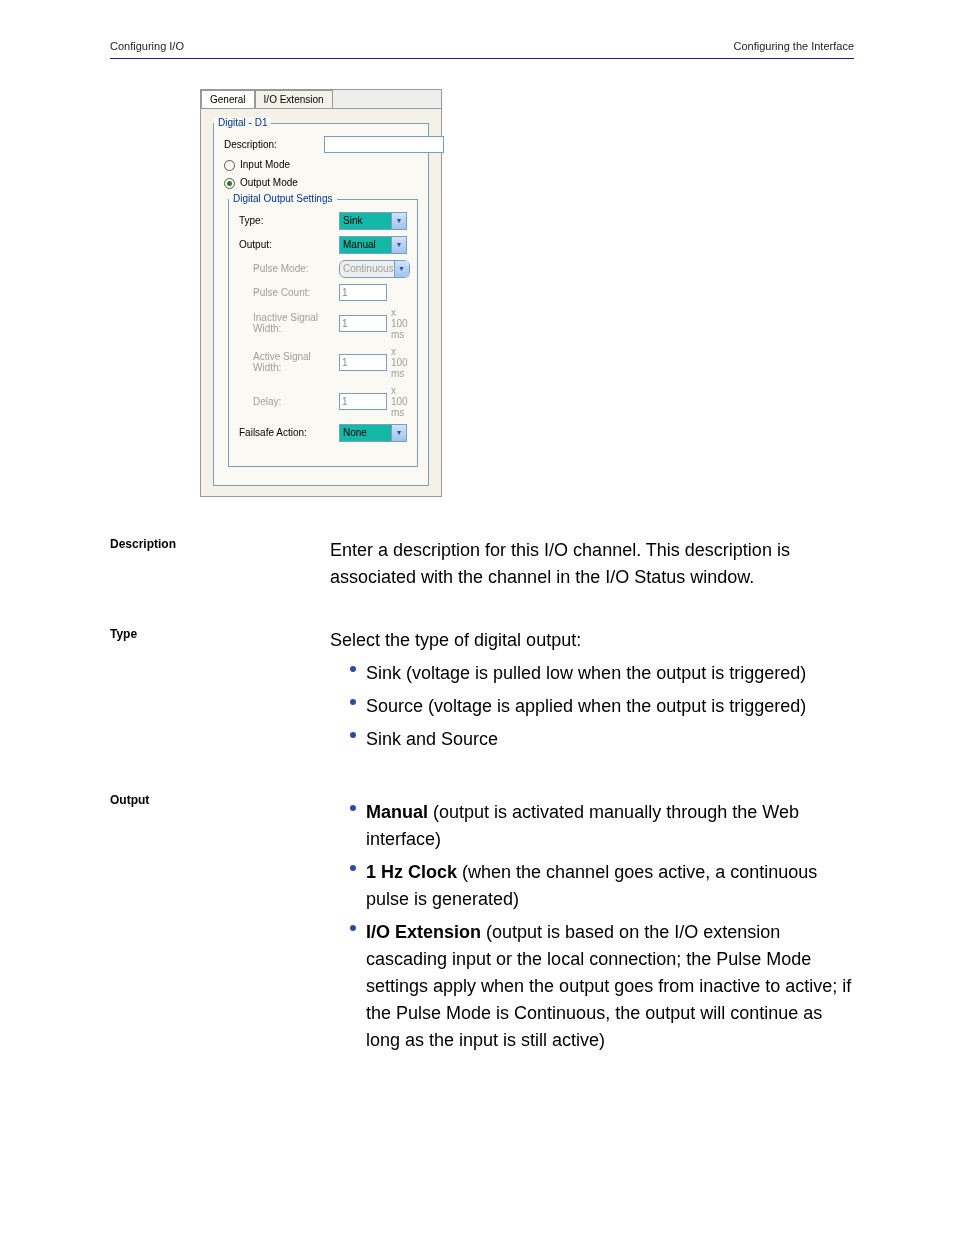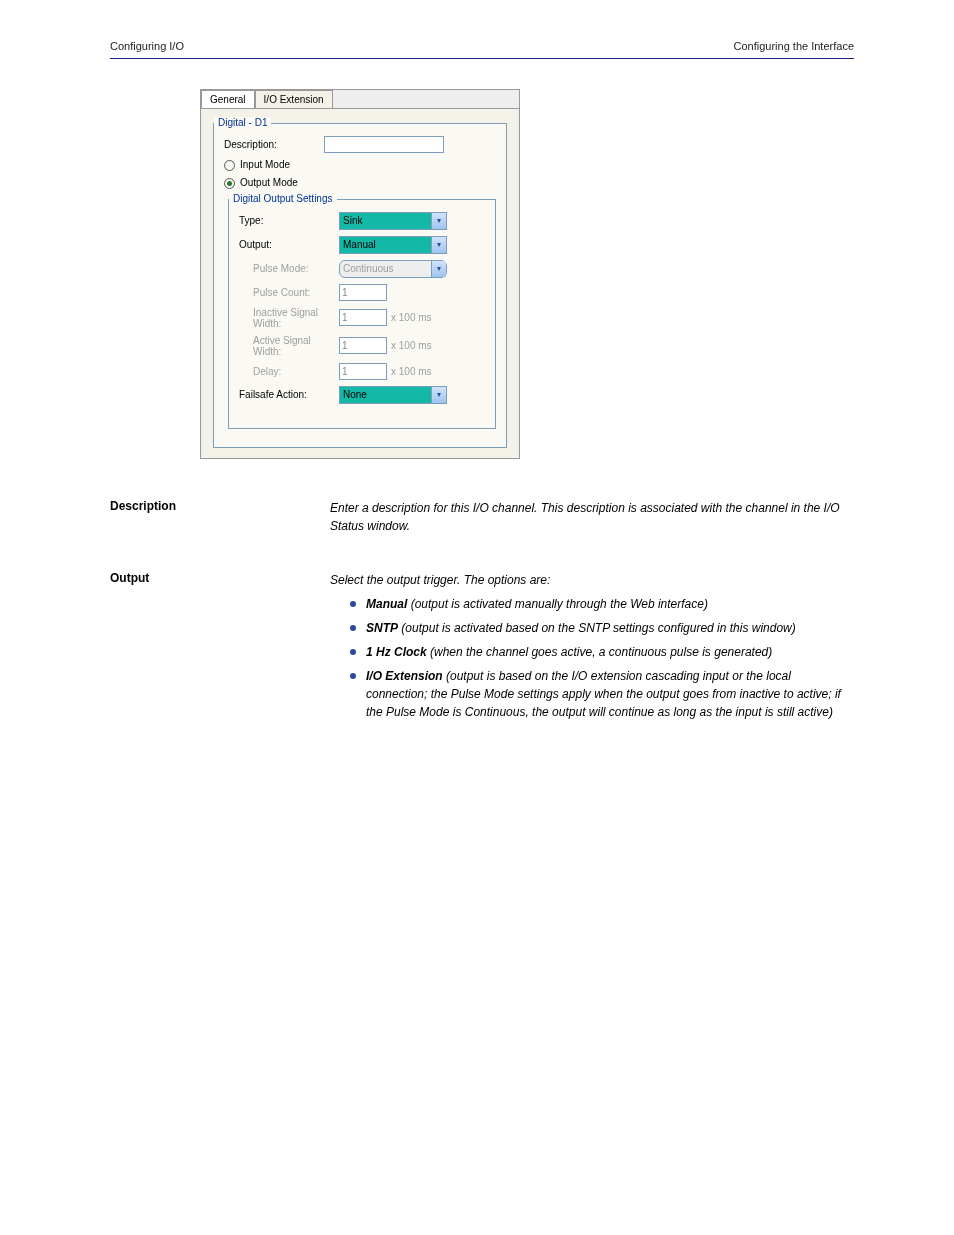--- a/index.html
+++ b/index.html
@@ -9,21 +9,21 @@
     width: 954px; margin: 0 auto; padding: 40px 100px 60px 110px;
   }
   .header-row {
     display: flex; justify-content: space-between;
     font-size: 11px; color: #222; margin-bottom: 6px;
   }
   .header-rule { border: none; border-top: 1px solid #1a237e; margin-bottom: 30px; }
 
   
   .screenshot {
-    width: 320px; border: 1px solid #999; margin: 0 auto 10px 90px;
+    width: 242px; border: 1px solid #999; margin: 0 auto 10px 90px;
     background: #f4f1e8; font-family: Tahoma, Arial, sans-serif; font-size: 10px; color:#000;
   }
   .tabs { display: flex; background: #eee; border-bottom: 1px solid #999; }
   .tab { padding: 3px 8px; border: 1px solid #999; border-bottom: none; background: #f4f1e8; font-size: 10px; }
   .tab.active { background: #fff; }
   .fieldset {
     border: 1px solid #7b9ebd; margin: 14px 12px 10px 12px; padding: 12px 10px 18px 10px;
     position: relative; background: #faf9f3;
   }
   .fieldset .legend {
@@ -51,21 +51,21 @@
     color:#2a4e9b; font-size:8px;
   }
   .radio { width: 11px; height: 11px; border-radius: 50%; border: 1px solid #555; display:inline-block; margin-right:5px; position:relative; vertical-align:middle; }
   .radio.checked::after { content:""; position:absolute; width:5px; height:5px; border-radius:50%; background:#2a7a2a; top:2px; left:2px; }
   .unit { font-size:10px; color:#9e9e9e; margin-left:4px; }
 
   
   .deflist { margin-top: 40px; }
   .def-row { display: flex; align-items: flex-start; margin-bottom: 30px; }
   .def-term { flex: 0 0 220px; font-family: Verdana, Arial, sans-serif; font-size: 12px; font-weight: bold; color:#000; }
-  .def-body { flex: 1; font-size: 12px; color:#000; line-height: 1.5; font-style: italic; }
+  .def-body { flex: 1; font-size: 18px; color:#000; line-height: 1.5; }
   .def-body p { margin-bottom: 6px; }
   .def-body ul { list-style: none; margin: 6px 0 10px 20px; }
   .def-body li { position: relative; padding-left: 16px; margin-bottom: 6px; }
   .def-body li::before {
     content: ""; position: absolute; left: 0; top: 6px;
     width: 6px; height: 6px; border-radius: 50%; background: #2e4a9e;
   }
   .b { font-weight: bold; }
 </style>
 </head>
@@ -163,27 +163,36 @@
 
 <div class="deflist">
 
   <div class="def-row">
     <div class="def-term">Description</div>
     <div class="def-body">
       <p>Enter a description for this I/O channel. This description is associated with the channel in the I/O Status window.</p>
     </div>
   </div>
 
+  <div class="def-row">
+    <div class="def-term">Type</div>
+    <div class="def-body">
+      <p>Select the type of digital output:</p>
+      <ul>
+        <li>Sink (voltage is pulled low when the output is triggered)</li>
+        <li>Source (voltage is applied when the output is triggered)</li>
+        <li>Sink and Source</li>
+      </ul>
+    </div>
+  </div>
 
   <div class="def-row">
     <div class="def-term">Output</div>
     <div class="def-body">
-      <p>Select the output trigger. The options are:</p>
       <ul>
         <li><span class="b">Manual</span><span> (output is activated manually through the Web interface)</span></li>
-        <li><span class="b">SNTP</span><span> (output is activated based on the SNTP settings configured in this window)</span></li>
         <li><span class="b">1 Hz Clock</span><span> (when the channel goes active, a continuous pulse is generated)</span></li>
         <li><span class="b">I/O Extension</span><span> (output is based on the I/O extension cascading input or the local connection; the Pulse Mode settings apply when the output goes from inactive to active; if the Pulse Mode is Continuous, the output will continue as long as the input is still active)</span></li>
       </ul>
     </div>
   </div>
 
 </div>
 
 </body></html>

